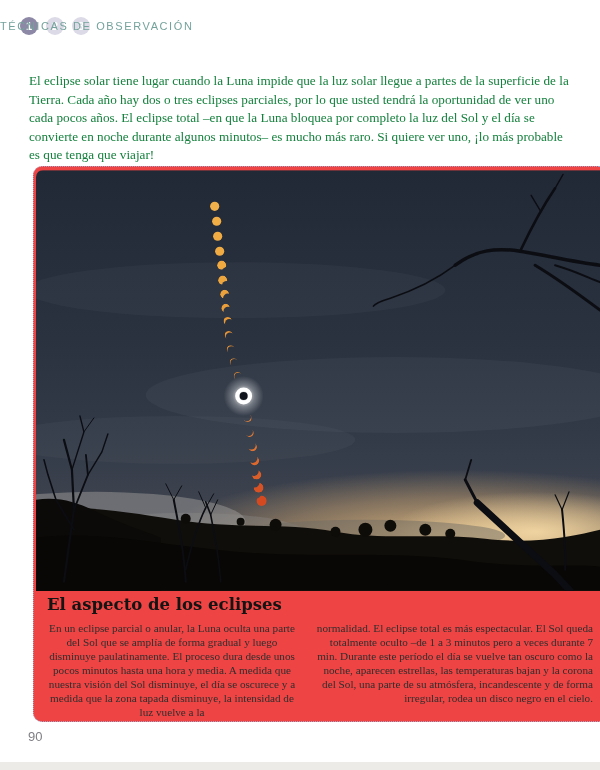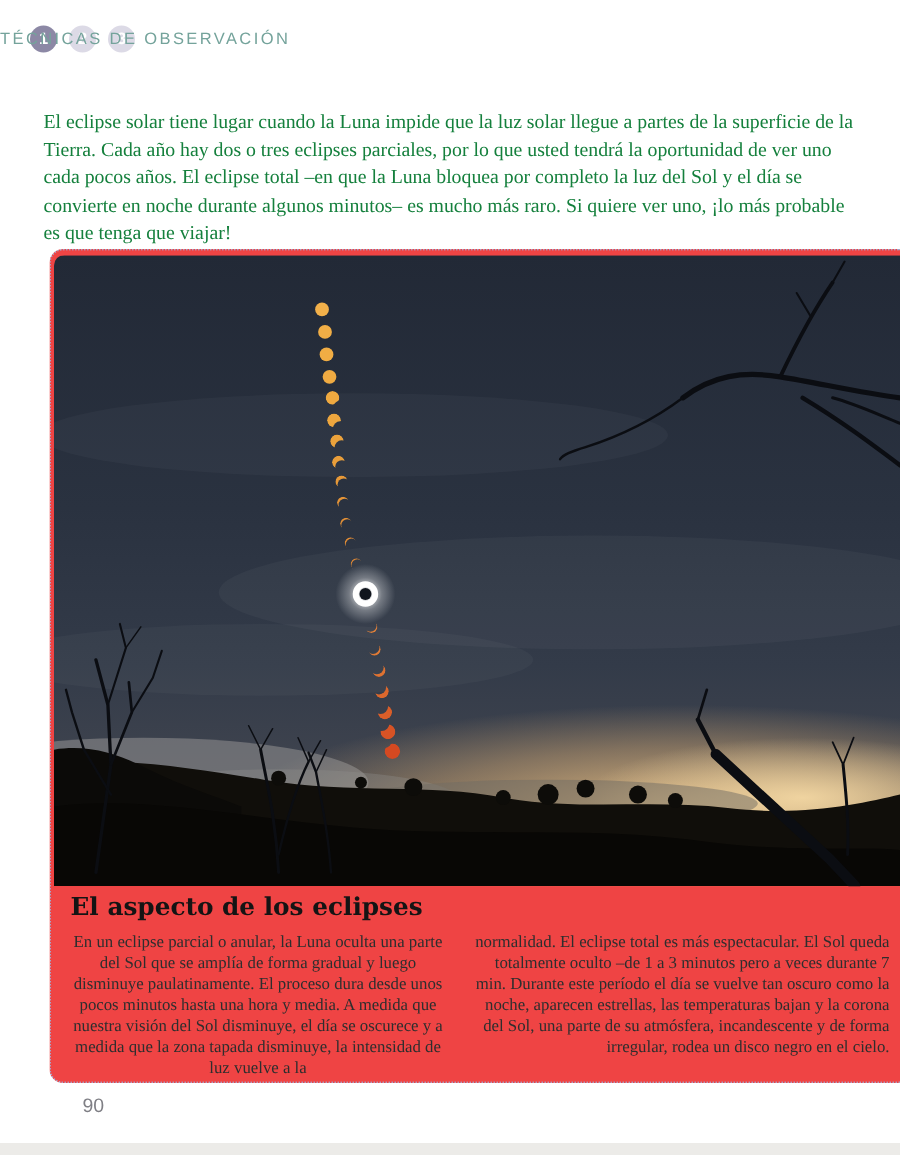--- a/index.html
+++ b/index.html
@@ -28,21 +28,21 @@
   .photo{position:absolute;left:2px;top:3px;width:564px;height:421px;overflow:hidden;border-top-left-radius:7px;}
 
   .caption{position:absolute;left:13px;top:428px;width:546px;}
   .caption h2{margin:0;font-family:"DejaVu Serif", serif;font-weight:bold;font-size:16.5px;color:#141414;}
   .cols{display:flex;gap:14px;margin-top:7px;}
   .col{font-size:11.2px;line-height:14px;color:#2e2e2e;}
   .col.left{width:250px;text-align:center;}
   .col.right{width:282px;text-align:right;}
 
   .page-number{position:absolute;left:28px;top:729px;font-family:"Liberation Sans", sans-serif;
-        font-size:13px;color:#7f7f85;margin-left:27px;}
+        font-size:13px;color:#7f7f85;}
   .bottom-strip{position:absolute;left:0;top:762px;width:600px;height:8px;background:#ecebe8;}
 </style>
 </head>
 <body>
 
 <div class="page">
 
   <div class="steps">
     <span class="step active">1</span>
     <span class="step inactive">2</span>

